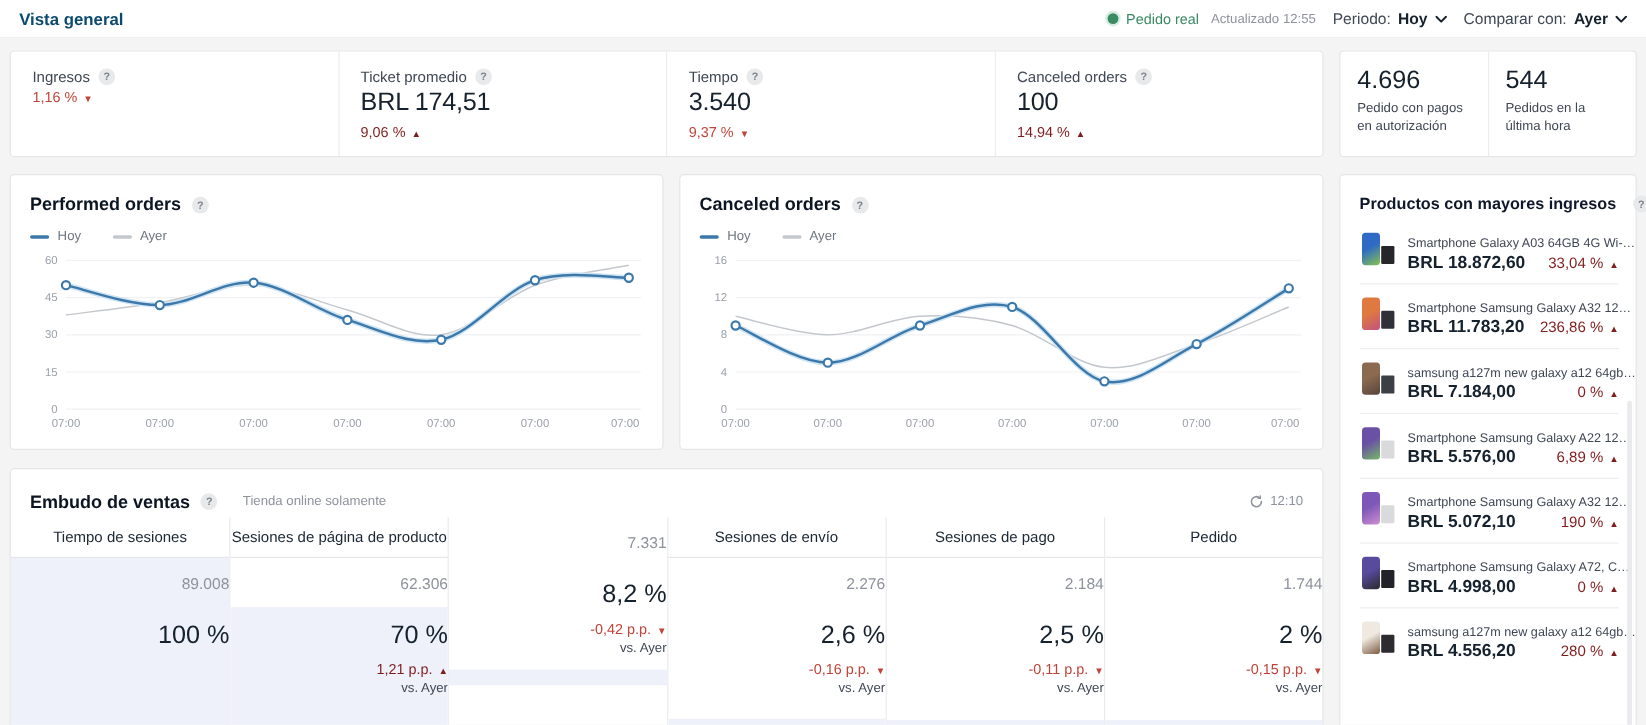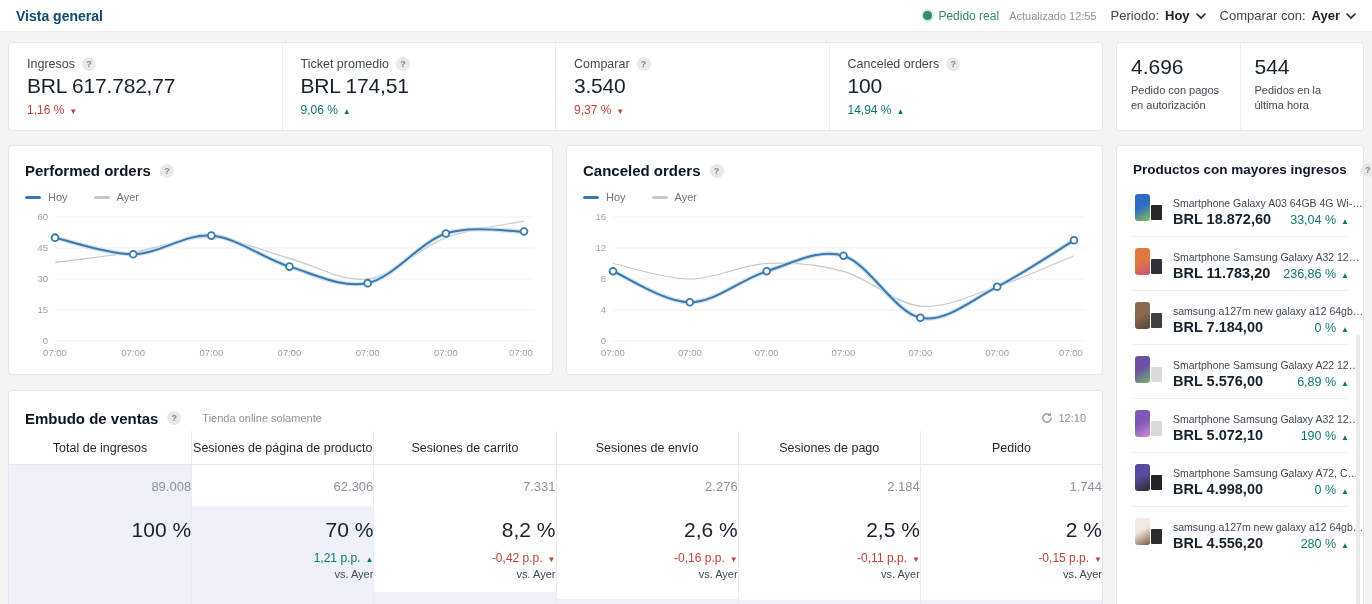--- a/index.html
+++ b/index.html
@@ -18,21 +18,21 @@
   .sel-value { font-weight:700; color:#16212e; }
   .chev { margin-top:1px; }
 
   
   .card { position:absolute; background:#fff; border:1px solid #e4e5e8; border-radius:4px; }
 
   .help { width:14px; height:14px; border-radius:50%; background:#e8e9eb; color:#7d838c;
           font-size:9px; font-weight:700; display:inline-flex; align-items:center; justify-content:center;
           cursor:pointer; flex:0 0 auto; }
 
-  .up   { color:#0f766e; }
+  .up   { color:#7f1d1d; }
   .down { color:#c0443a; }
   .arrow-glyph { font-size:8px; margin-left:5px; }
 
   
   #kpi-card { left:8px; top:42px; width:1095px; height:89px; display:flex; }
   .kpi { flex:1 1 0; padding:14px 18px; }
   .kpi + .kpi { border-left:1px solid #eceded; }
   .kpi-head { display:flex; align-items:flex-start; gap:7px; margin-bottom:3px; }
   .kpi-label { font-size:12.5px; color:#3f4755; }
   .kpi-value { font-size:21px; color:#16212e; letter-spacing:-0.2px; margin-bottom:5px; }
@@ -121,34 +121,33 @@
     </span>
   </div>
 </div>
 
 <div class="card" id="kpi-card">
   <div class="kpi">
     <div class="kpi-head">
         <span class="kpi-label">Ingresos</span>
         <span class="help">?</span>
       </div>
-    <div class="kpi-value">BRL 617.782,77</div>
     <div class="kpi-delta down"><span>1,16 %</span><span class="arrow-glyph">▼</span></div>
   </div>
   <div class="kpi">
     <div class="kpi-head">
         <span class="kpi-label">Ticket promedio</span>
         <span class="help">?</span>
       </div>
     <div class="kpi-value">BRL 174,51</div>
     <div class="kpi-delta up"><span>9,06 %</span><span class="arrow-glyph">▲</span></div>
   </div>
   <div class="kpi">
     <div class="kpi-head">
-        <span class="kpi-label">Comparar</span>
+        <span class="kpi-label">Tiempo</span>
         <span class="help">?</span>
       </div>
     <div class="kpi-value">3.540</div>
     <div class="kpi-delta down"><span>9,37 %</span><span class="arrow-glyph">▼</span></div>
   </div>
   <div class="kpi">
     <div class="kpi-head">
         <span class="kpi-label">Canceled orders</span>
         <span class="help">?</span>
       </div>
@@ -365,21 +364,21 @@
     <span class="funnel-refresh">
       <svg width="12" height="12" viewBox="0 0 12 12">
           <path d="M10.2 6a4.2 4.2 0 1 1-1.3-3" stroke="#8d929c" stroke-width="1.3" fill="none" stroke-linecap="round"></path>
           <path d="M9.2 0.8l0.1 2.4-2.4-0.1" stroke="#8d929c" stroke-width="1.1" fill="none"></path>
         </svg>
       <span>12:10</span>
     </span>
   </div>
   <div class="funnel-grid">
     <div class="f-col">
-      <div class="f-head">Total de ingresos</div>
+      <div class="f-head">Tiempo de sesiones</div>
       <div class="f-body">
           <div class="f-fill" style="top: 0px;"></div>
         <div class="f-content">
           <div class="f-count">89.008</div>
           <div class="f-pct">100 %</div>
         </div>
       </div>
     </div>
     <div class="f-col">
       <div class="f-head">Sesiones de página de producto</div>
@@ -387,21 +386,20 @@
           <div class="f-fill" style="top: 41.4px;"></div>
         <div class="f-content">
           <div class="f-count">62.306</div>
           <div class="f-pct">70 %</div>
           <div class="f-delta up"><span>1,21 p.p.</span><span class="arrow-glyph">▲</span></div>
           <div class="f-vs">vs. Ayer</div>
         </div>
       </div>
     </div>
     <div class="f-col">
-      <div class="f-head">Sesiones de carrito</div>
       <div class="f-body">
           <div class="f-fill" style="top: 126.7px;"></div>
         <div class="f-content">
           <div class="f-count">7.331</div>
           <div class="f-pct">8,2 %</div>
           <div class="f-delta down"><span>-0,42 p.p.</span><span class="arrow-glyph">▼</span></div>
           <div class="f-vs">vs. Ayer</div>
         </div>
       </div>
     </div>

